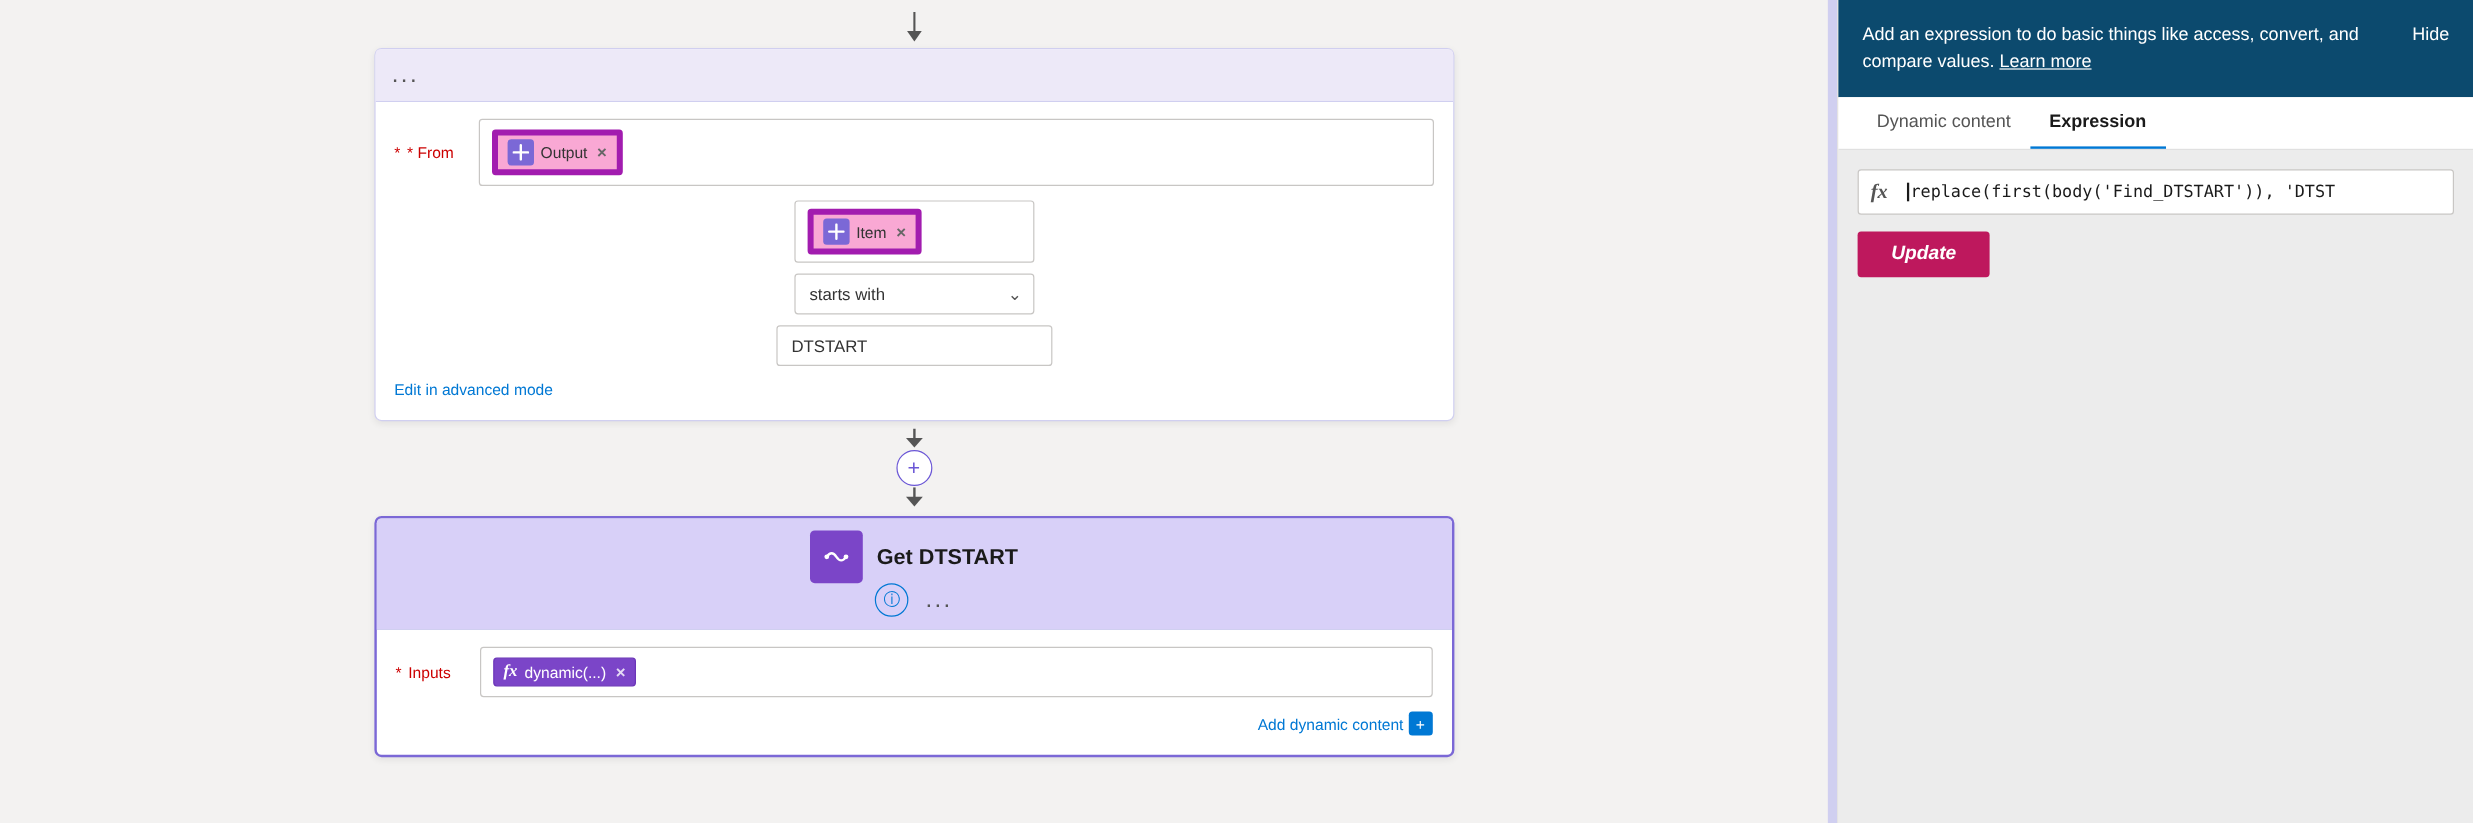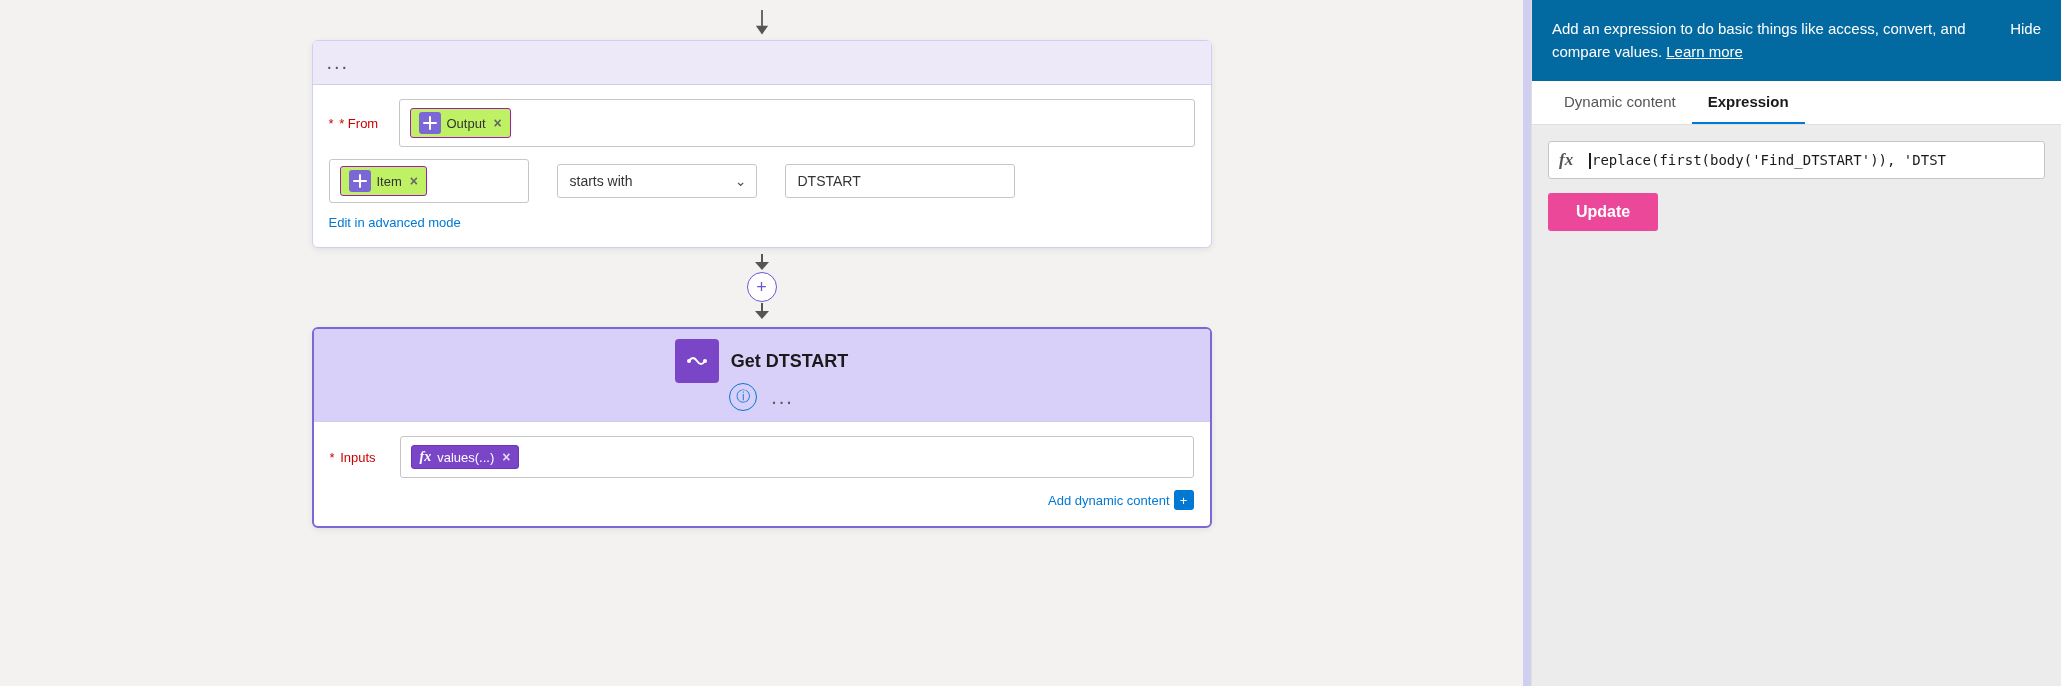--- a/index.html
+++ b/index.html
@@ -121,22 +121,22 @@
       display: flex;
       align-items: center;
       gap: 8px;
       background: #fff;
       min-height: 42px;
     }
 
     .tag {
       display: flex;
       align-items: center;
-      background: #bef264;
-      border: 1px solid #a21caf;
+      background: #f9a8d4;
+      border: 5px solid #a21caf;
       border-radius: 3px;
       padding: 3px 8px;
       font-size: 13px;
       color: #333;
       gap: 6px;
     }
 
     .tag-icon {
       background: #7b68d6;
       color: white;
@@ -154,22 +154,23 @@
       cursor: pointer;
       color: #666;
       font-size: 14px;
       font-weight: bold;
       margin-left: 2px;
     }
 
     .filter-row {
       display: flex;
       align-items: center;
-      gap: 28px;
+      gap: 9px;
       margin-bottom: 10px;
+      flex-direction: column;
     }
 
     .filter-tag-box {
       border: 1.5px solid #c8c6c4;
       border-radius: 3px;
       padding: 6px 10px;
       display: flex;
       align-items: center;
       gap: 6px;
       background: #fff;
@@ -321,21 +322,21 @@
     
     .right-panel {
       width: 530px;
       background: #f3f2f1;
       border-left: 1px solid #e0e0e0;
       display: flex;
       flex-direction: column;
     }
 
     .panel-info {
-      background: #0369a1;
+      background: #0c4a6e;
       color: white;
       padding: 18px 20px;
       font-size: 15px;
       line-height: 1.5;
       display: flex;
       justify-content: space-between;
       align-items: flex-start;
     }
 
     .panel-info-text {
@@ -413,29 +414,30 @@
     .expression-cursor {
       display: inline-block;
       width: 2px;
       height: 16px;
       background: #1a1a1a;
       margin-right: 1px;
       vertical-align: middle;
     }
 
     .update-btn {
-      background: #ec4899;
+      background: #be185d;
       color: white;
       border: none;
       border-radius: 3px;
       padding: 10px 28px;
       font-size: 16px;
       font-weight: 600;
       cursor: pointer;
       margin-top: 14px;
+      font-style: italic;
     }
 
     .divider-vertical {
       width: 8px;
       background: #d0cff0;
       display: flex;
       align-items: center;
       justify-content: center;
       cursor: col-resize;
     }
@@ -541,21 +543,21 @@
     <div class="card-body">
 
       <div class="field-row">
         <div class="field-label">
           <span style="color:#c00;">*</span>
           <span class="field-label-text" style="color:#c00;"> Inputs</span>
         </div>
         <div class="tag-input" style="flex:1;">
           <div class="func-tag">
             <span class="func-tag-icon">fx</span>
-            <span>values(...)</span>
+            <span>dynamic(...)</span>
             <span class="tag-close" style="color:rgba(255,255,255,0.8);">×</span>
           </div>
         </div>
       </div>
 
       <div class="add-dynamic-row">
         <div class="add-dynamic-btn">
           <span>Add dynamic content</span>
           <div class="add-dynamic-icon">+</div>
         </div>

